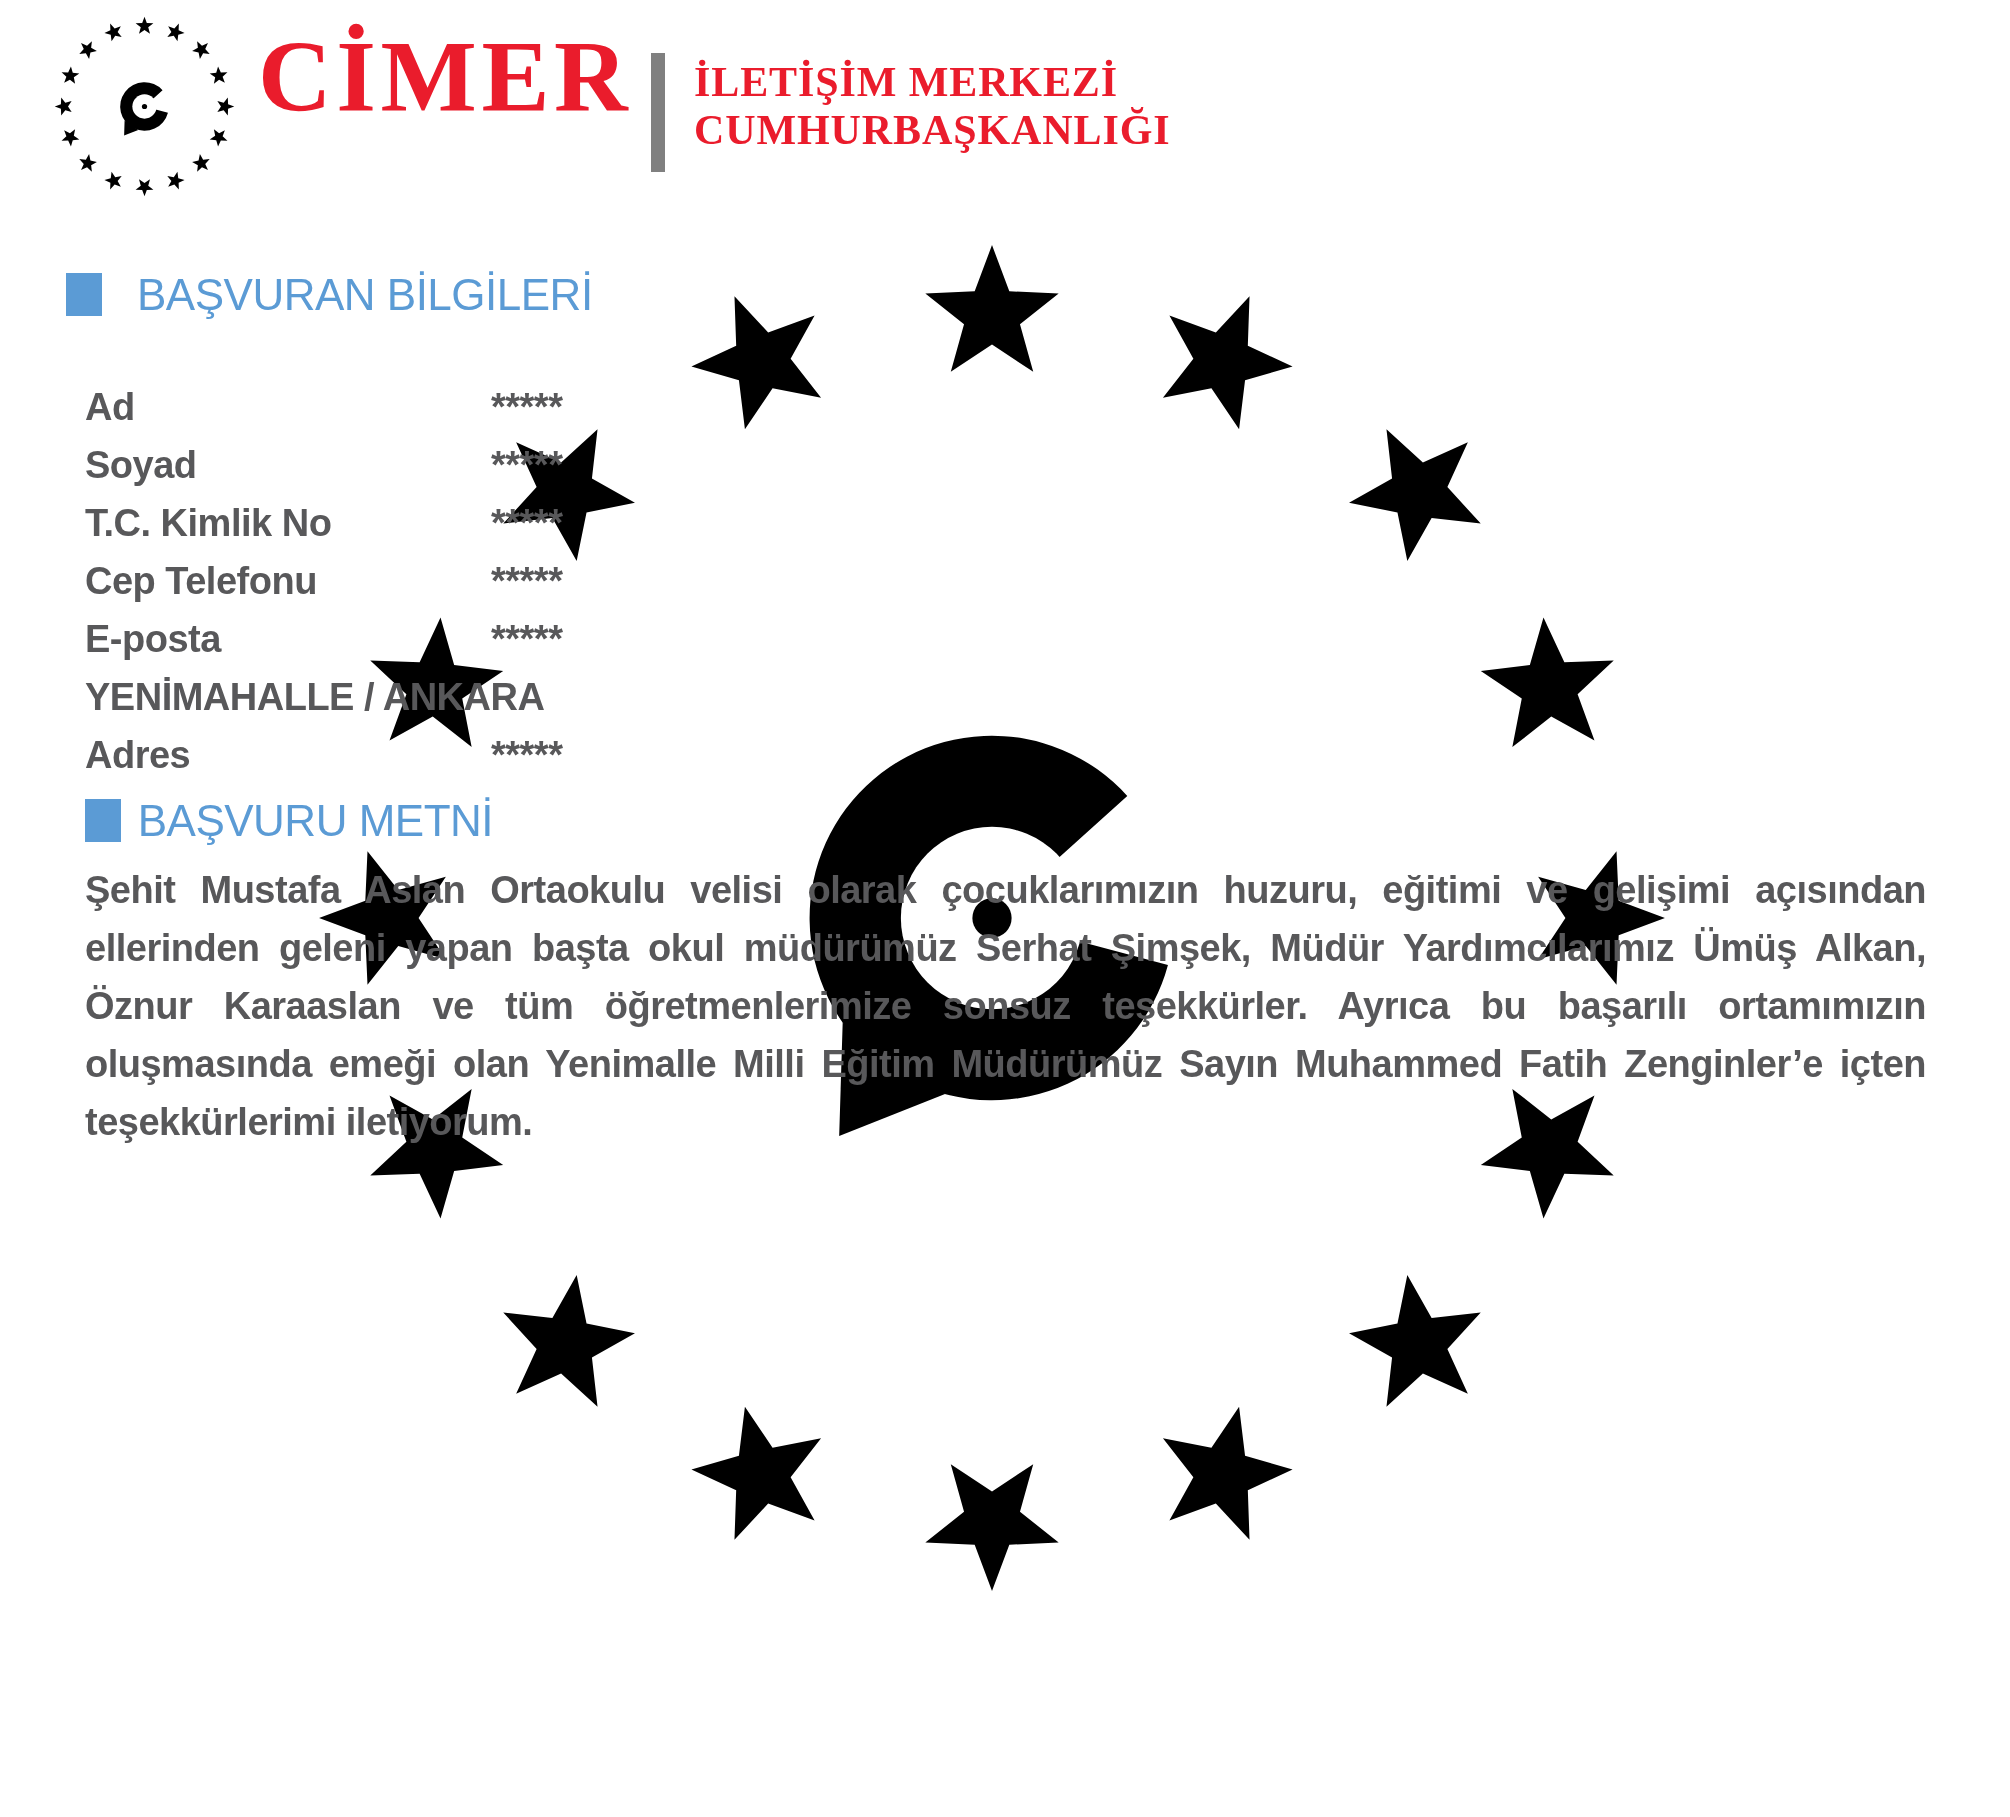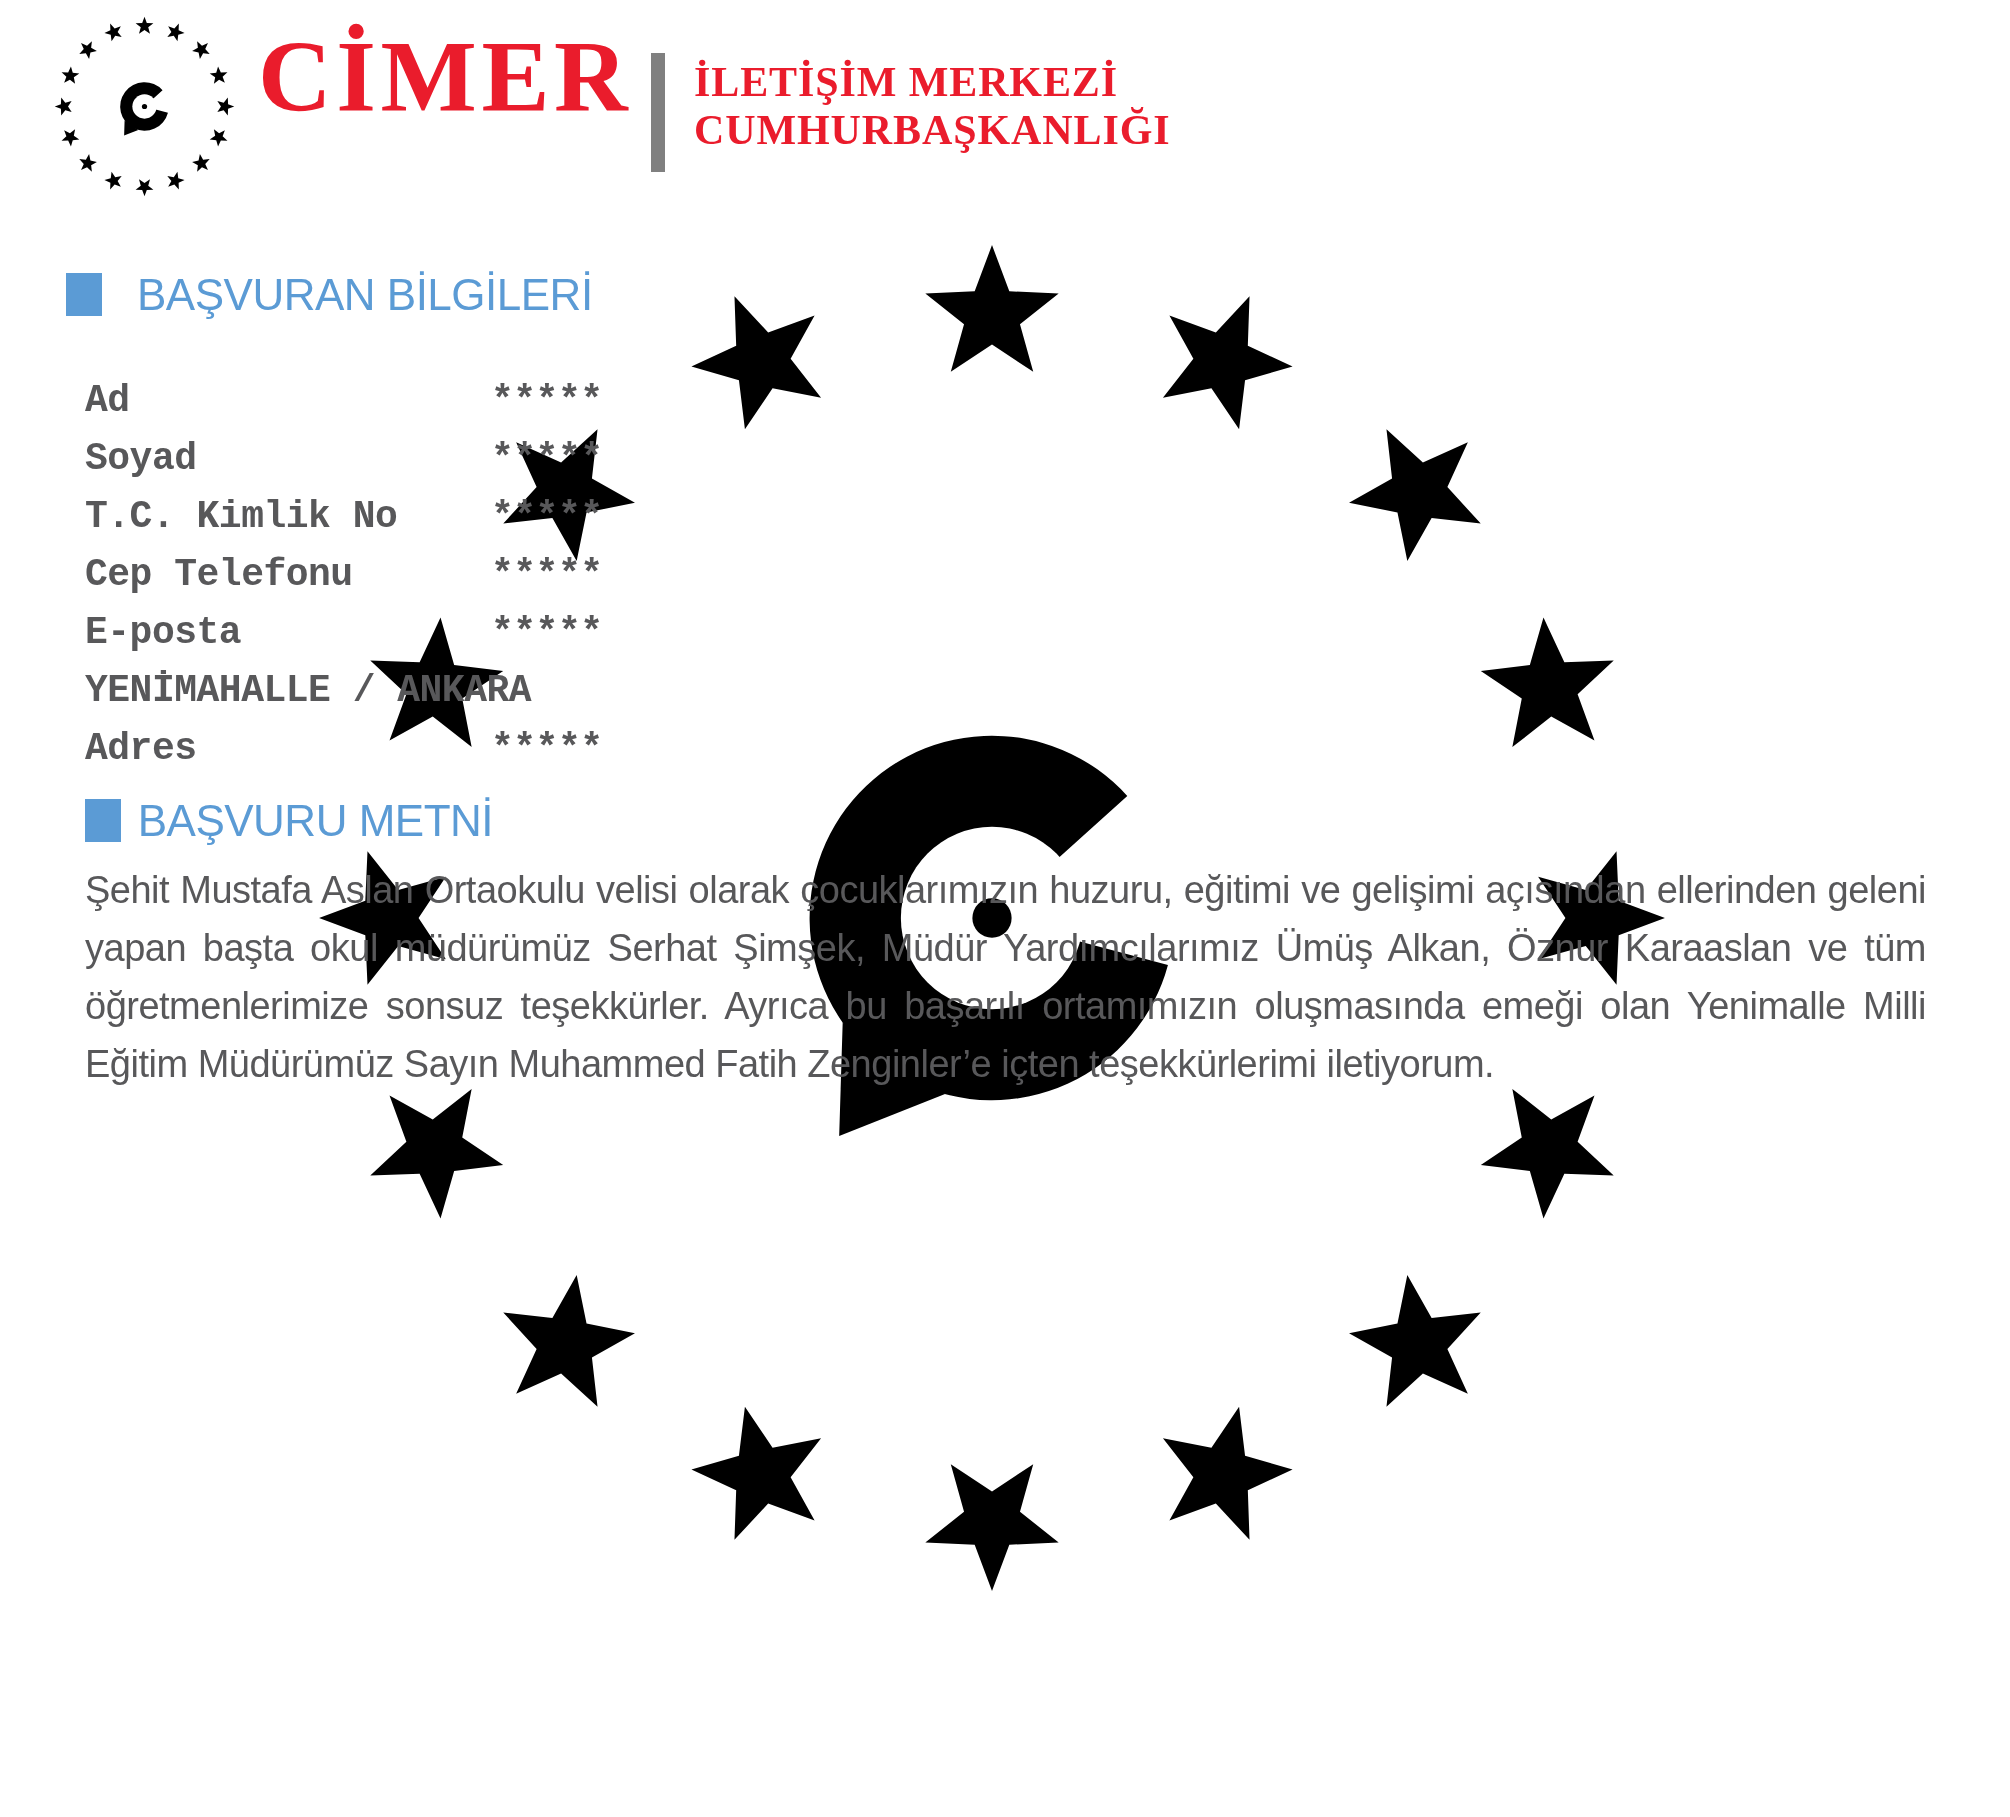--- a/index.html
+++ b/index.html
@@ -42,34 +42,34 @@
   .sh2{left:85px;top:787px;margin-top:12px;}
   .blue-square{width:36px;height:43px;background:#5b9bd5;flex:0 0 auto;}
   .section-title{
     color:#5b9bd5;font-size:44px;line-height:43px;
     letter-spacing:-0.5px;white-space:nowrap;
   }
   .sh1 .section-title{margin-left:35px;}
   .sh2 .section-title{margin-left:16.7px;}
   
   .fields{position:absolute;left:85px;top:371px;width:1762px;}
-  .field-row{display:flex;height:58px;align-items:center;font-family:Liberation Mono, monospace;}
+  .field-row{display:flex;height:58px;align-items:flex-end;}
   .field-label{
     width:406px;flex:0 0 auto;
     font-weight:bold;font-size:38px;color:#58585a;letter-spacing:-0.5px;
     white-space:nowrap;
   }
   .field-value{
     font-weight:bold;font-size:38px;color:#58585a;letter-spacing:-0.5px;
     white-space:nowrap;
   }
   
   .application-text{
     position:absolute;left:85px;top:861px;width:1841px;
-    font-weight:normal;font-size:38px;color:#58585a;
+    font-weight:bold;font-size:38px;color:#58585a;
     letter-spacing:-0.5px;line-height:58px;
     text-align:justify;
   }
 </style>
 </head>
 <body>
 
 <svg width="0" height="0" style="position:absolute">
   <defs>
     <polygon id="star5" points="0,-10 -2.47,-3.4 -9.51,-3.09 -3.99,1.3 -5.88,8.09 0,4.2 5.88,8.09 3.99,1.3 9.51,-3.09 2.47,-3.4"></polygon>

